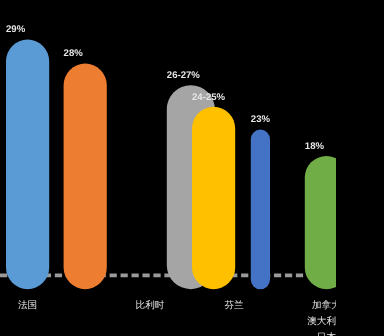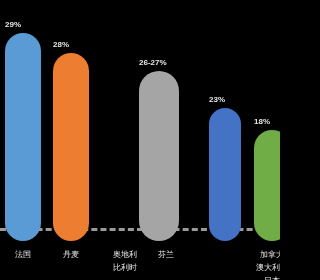--- a/index.html
+++ b/index.html
@@ -77,43 +77,45 @@
   <div class="bar-col" style="left: 53px; top: 40px; width: 36px;">
     <div class="bar-value">28%</div>
     <div class="bar-shape" style="background: rgb(237, 125, 49); height: 188px;"></div>
   </div>
 
   <div class="bar-col" style="left: 107px; top: 58px; width: 40px; margin-left: 32px;">
     <div class="bar-value">26-27%</div>
     <div class="bar-shape" style="background: rgb(165, 165, 165); height: 170px;"></div>
   </div>
 
+  <div class="bar-col" style="left: 160px; top: 76px; width: 36px;">
+    <div class="bar-value">24-25%</div>
+    <div class="bar-shape" style="background: rgb(255, 192, 0); height: 152px;"></div>
+  </div>
 
-  <div class="bar-col" style="left: 209px; top: 95px; width: 32px;">
+  <div class="bar-col" style="left: 209px; top: 95px; width: 16px;">
     <div class="bar-value">23%</div>
     <div class="bar-shape" style="background: rgb(68, 114, 196); height: 133px;"></div>
   </div>
 
   <div class="bar-col" style="left: 254px; top: 117px; width: 36px;">
     <div class="bar-value">18%</div>
     <div class="bar-shape" style="background: rgb(112, 173, 71); height: 111px;"></div>
   </div>
 
   <div class="labels-layer">
     <div class="cat-label" style="left: -17px; top: 248px; width: 80px;">
         <div>法国</div>
       </div>
     <div class="cat-label" style="left: 31px; top: 248px; width: 80px;">
-        <div>丹麦</div>
       </div>
     <div class="cat-label" style="left: 85px; top: 248px; width: 80px;">
-        <div>奥地利</div>
         <div>比利时</div>
       </div>
-    <div class="cat-label" style="left: 126px; top: 248px; width: 80px;">
+    <div class="cat-label" style="left: 155px; top: 248px; width: 80px;">
         <div>芬兰</div>
       </div>
     <div class="cat-label" style="left: 232px; top: 248px; width: 80px;">
         <div>加拿大</div>
         <div>澳大利亚</div>
         <div>日本</div>
       </div>
   </div>
 
 </div>

